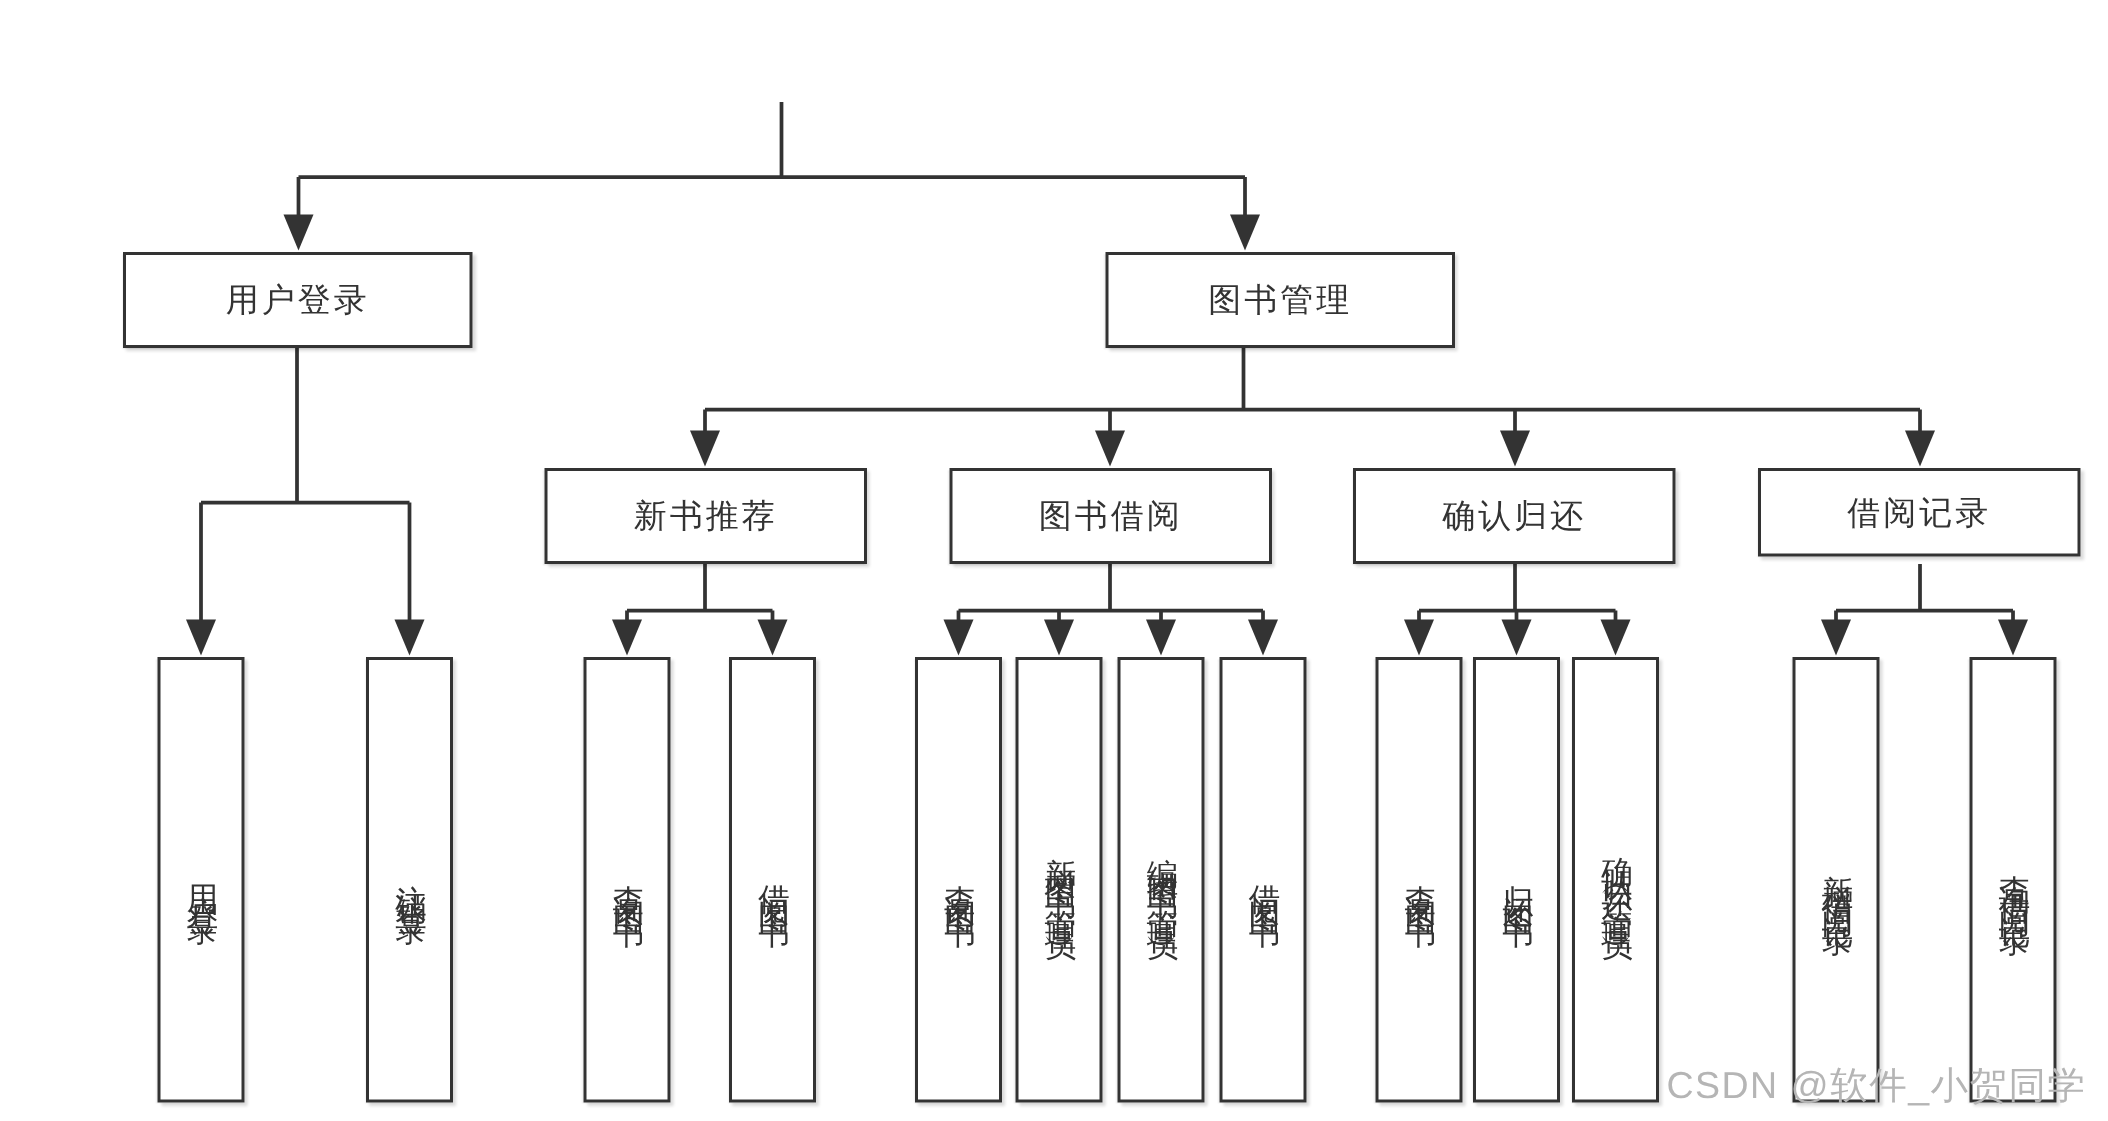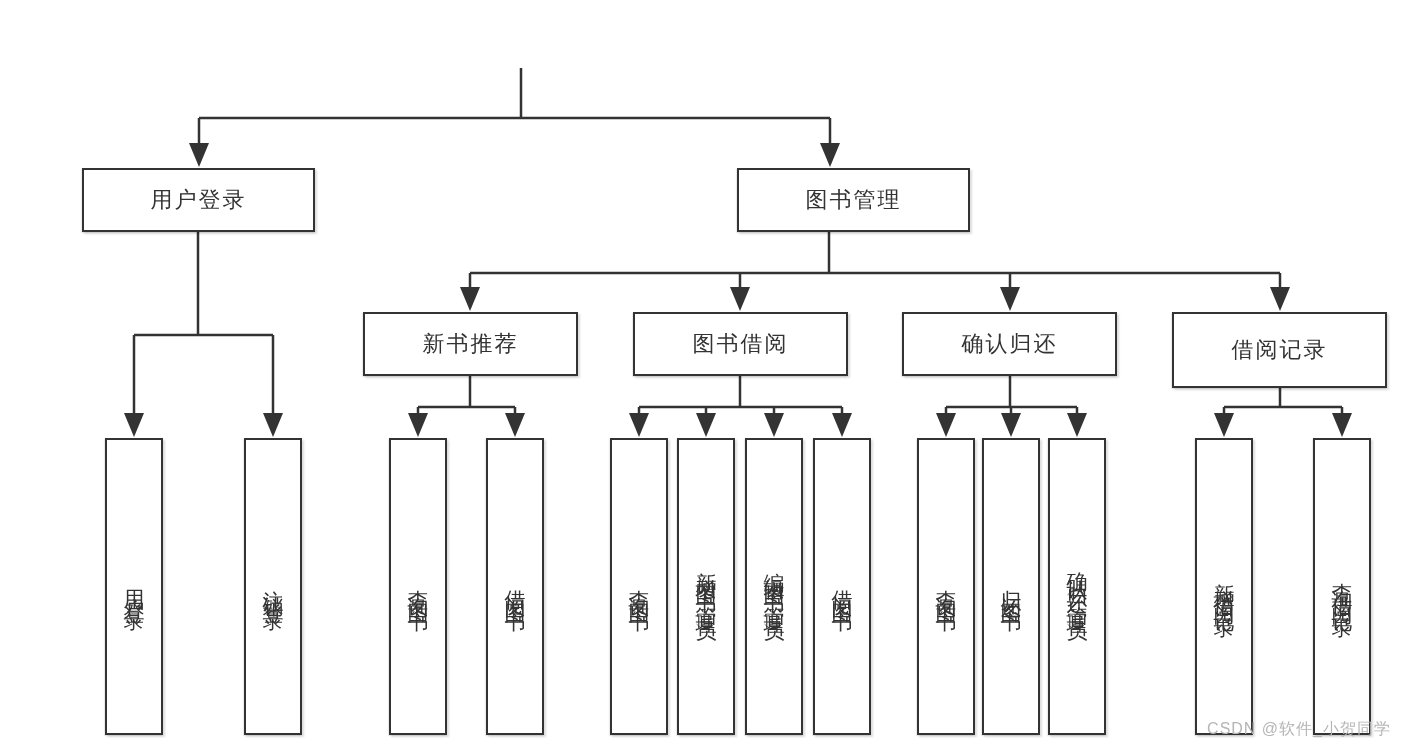--- a/index.html
+++ b/index.html
@@ -51,39 +51,39 @@
     white-space: nowrap;
     color: #333333;
   }
   
   #n-root            { left: 21px;   top: 13px;  width: 1003px; height: 55px; }
   #n-user-login      { left: 82px;   top: 168px; width: 233px;  height: 64px; }
   #n-book-management { left: 712px;  top: 168px; width: 233px;  height: 64px; margin-left: 25px; }
   #n-new-book        { left: 363px;  top: 312px; width: 215px;  height: 64px; }
   #n-book-borrow     { left: 633px;  top: 312px; width: 215px;  height: 64px; }
   #n-current-borrow  { left: 902px;  top: 312px; width: 215px;  height: 64px; }
-  #n-borrow-records  { left: 1172px; top: 312px; width: 215px;  height: 76px; }
+  #n-borrow-records  { left: 1172px; top: 312px; width: 215px;  height: 59px; }
   #l-g1-1 { left: 105px; }
   #l-g1-2 { left: 244px; }
   #l-g2-1 { left: 389px; }
   #l-g2-2 { left: 486px; }
   #l-g3-1 { left: 610px; }
   #l-g3-2 { left: 677px; }
   #l-g3-3 { left: 745px; }
   #l-g3-4 { left: 813px; }
   #l-g4-1 { left: 917px; }
   #l-g4-2 { left: 982px; }
   #l-g4-3 { left: 1048px; }
   #l-g5-1 { left: 1195px; }
   #l-g5-2 { left: 1313px; }
   .watermark {
     position: absolute;
     right: 14px;
     bottom: 7px;
-    font-size: 16px;
+    font-size: 25px;
     color: #b5b5b5;
     letter-spacing: 1px;
     z-index: 2;
     white-space: nowrap;
   }
 </style>
 </head>
 <body>
 
 <div class="canvas">

